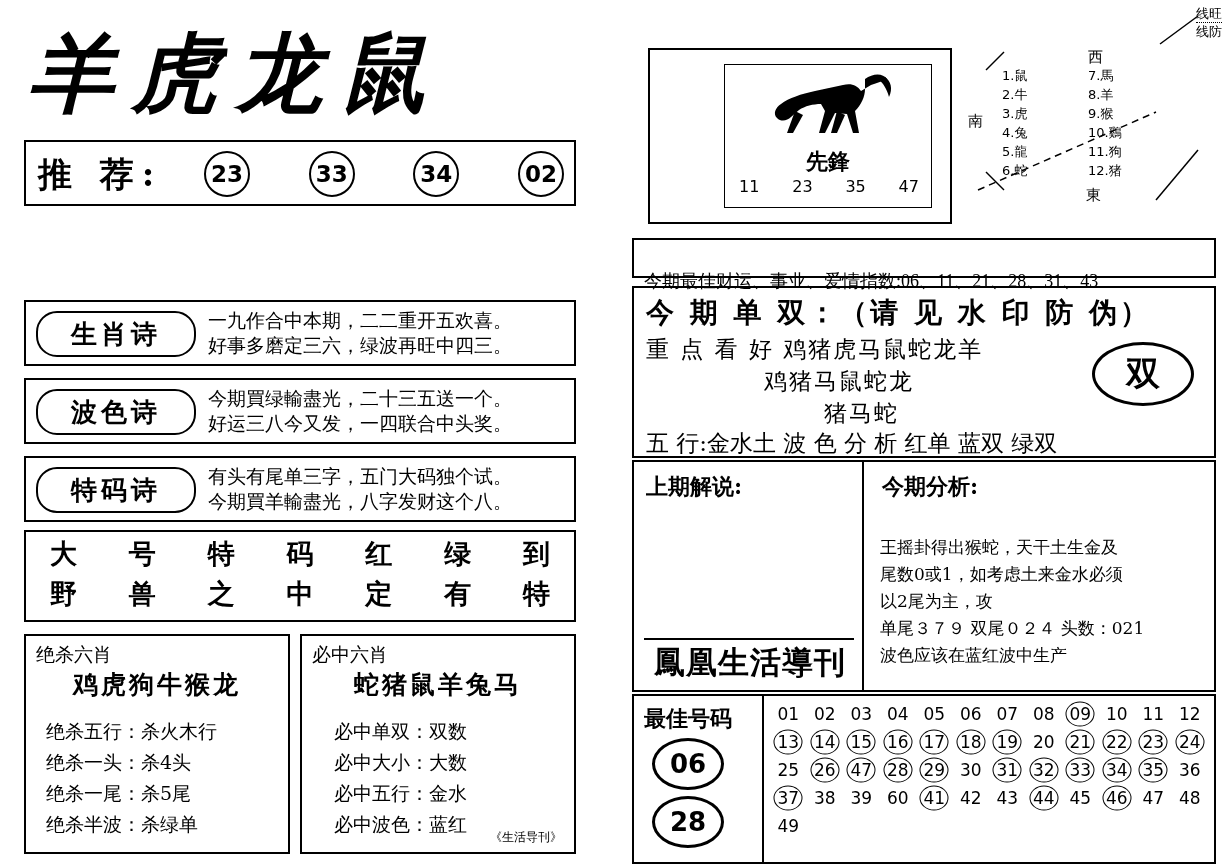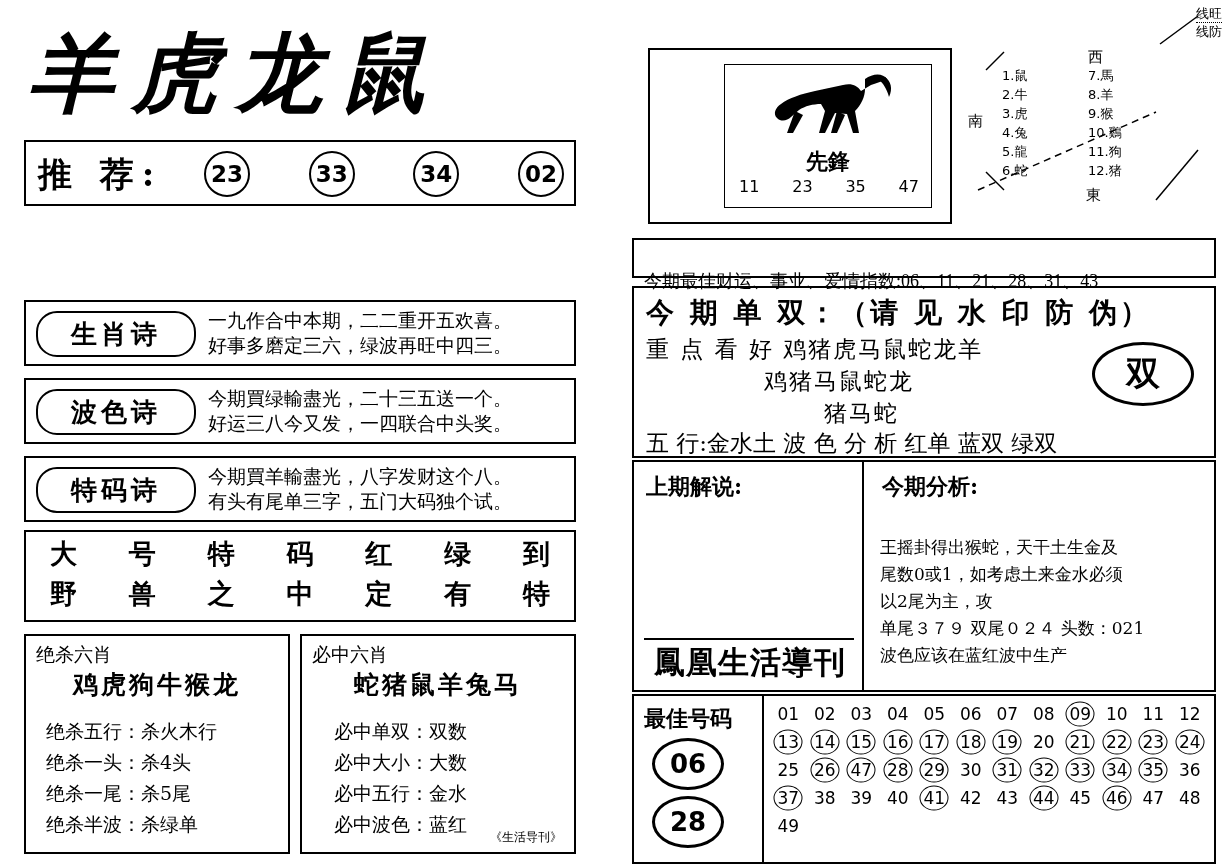--- a/index.html
+++ b/index.html
@@ -232,22 +232,22 @@
       <div class="tag">波色诗</div>
       <div class="lines">
         <div>今期買绿輸盡光，二十三五送一个。</div>
         <div>好运三八今又发，一四联合中头奖。</div>
       </div>
     </div>
 
     <div class="poem" style="top:456px">
       <div class="tag">特码诗</div>
       <div class="lines">
+        <div>有头有尾单三字，五门大码独个试。</div>
         <div>今期買羊輸盡光，八字发财这个八。</div>
-        <div>有头有尾单三字，五门大码独个试。</div>
       </div>
     </div>
 
     <div class="grid-box">
       <div class="grid-row" style="top:2px">
         <span>大</span>
         <span>号</span>
         <span>特</span>
         <span>码</span>
         <span>红</span>
@@ -415,21 +415,21 @@
           <span>30</span>
           <span class="mark">31</span>
           <span class="mark">32</span>
           <span class="mark">33</span>
           <span class="mark">34</span>
           <span class="mark">35</span>
           <span>36</span>
           <span class="mark">37</span>
           <span>38</span>
           <span>39</span>
-          <span>40</span>
+          <span>60</span>
           <span class="mark">41</span>
           <span>42</span>
           <span>43</span>
           <span class="mark">44</span>
           <span>45</span>
           <span class="mark">46</span>
           <span>47</span>
           <span>48</span>
           <span>49</span>
         </div>

